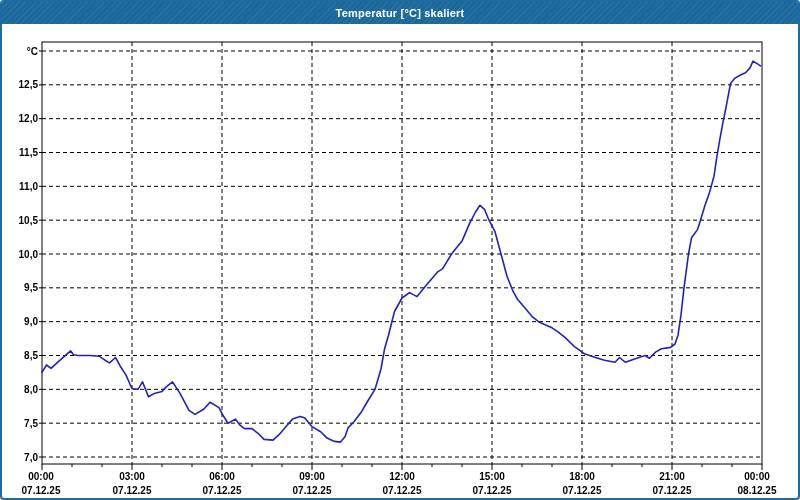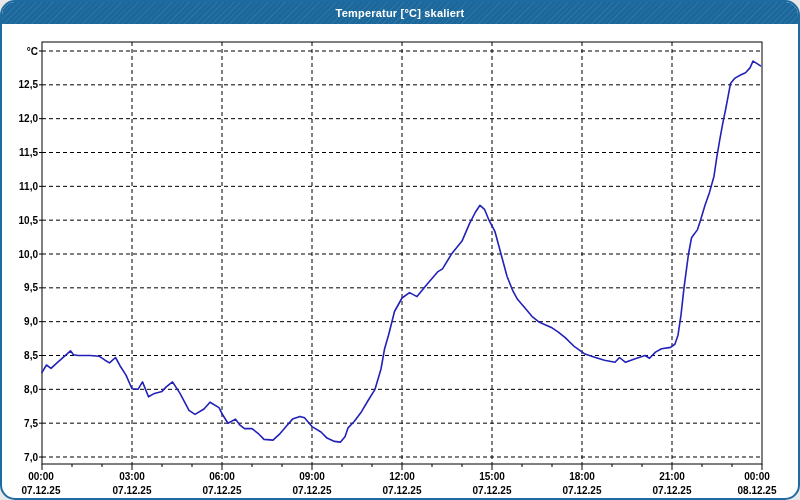--- a/index.html
+++ b/index.html
@@ -2,21 +2,21 @@
 <html><head>
 <meta charset="utf-8">
 <style>
   html,body{margin:0;padding:0;background:#e8e8e8;}
   .window{
     position:relative;
     width:800px;height:500px;
     box-sizing:border-box;
     background:#ffffff;
     border:2px solid #1d6ca1;
-    border-radius:15px;
+    border-radius:4px;
     overflow:hidden;
     font-family:"Liberation Sans", sans-serif;
   }
   .titlebar{
     position:absolute;left:0;top:0;right:0;height:22px;
     background:#1d6ca1;
     background-image:repeating-linear-gradient(135deg, rgba(255,255,255,0.05) 0 1px, rgba(0,0,0,0.04) 1px 4px);
     display:flex;align-items:center;justify-content:center;
   }
   .titlebar .title{

